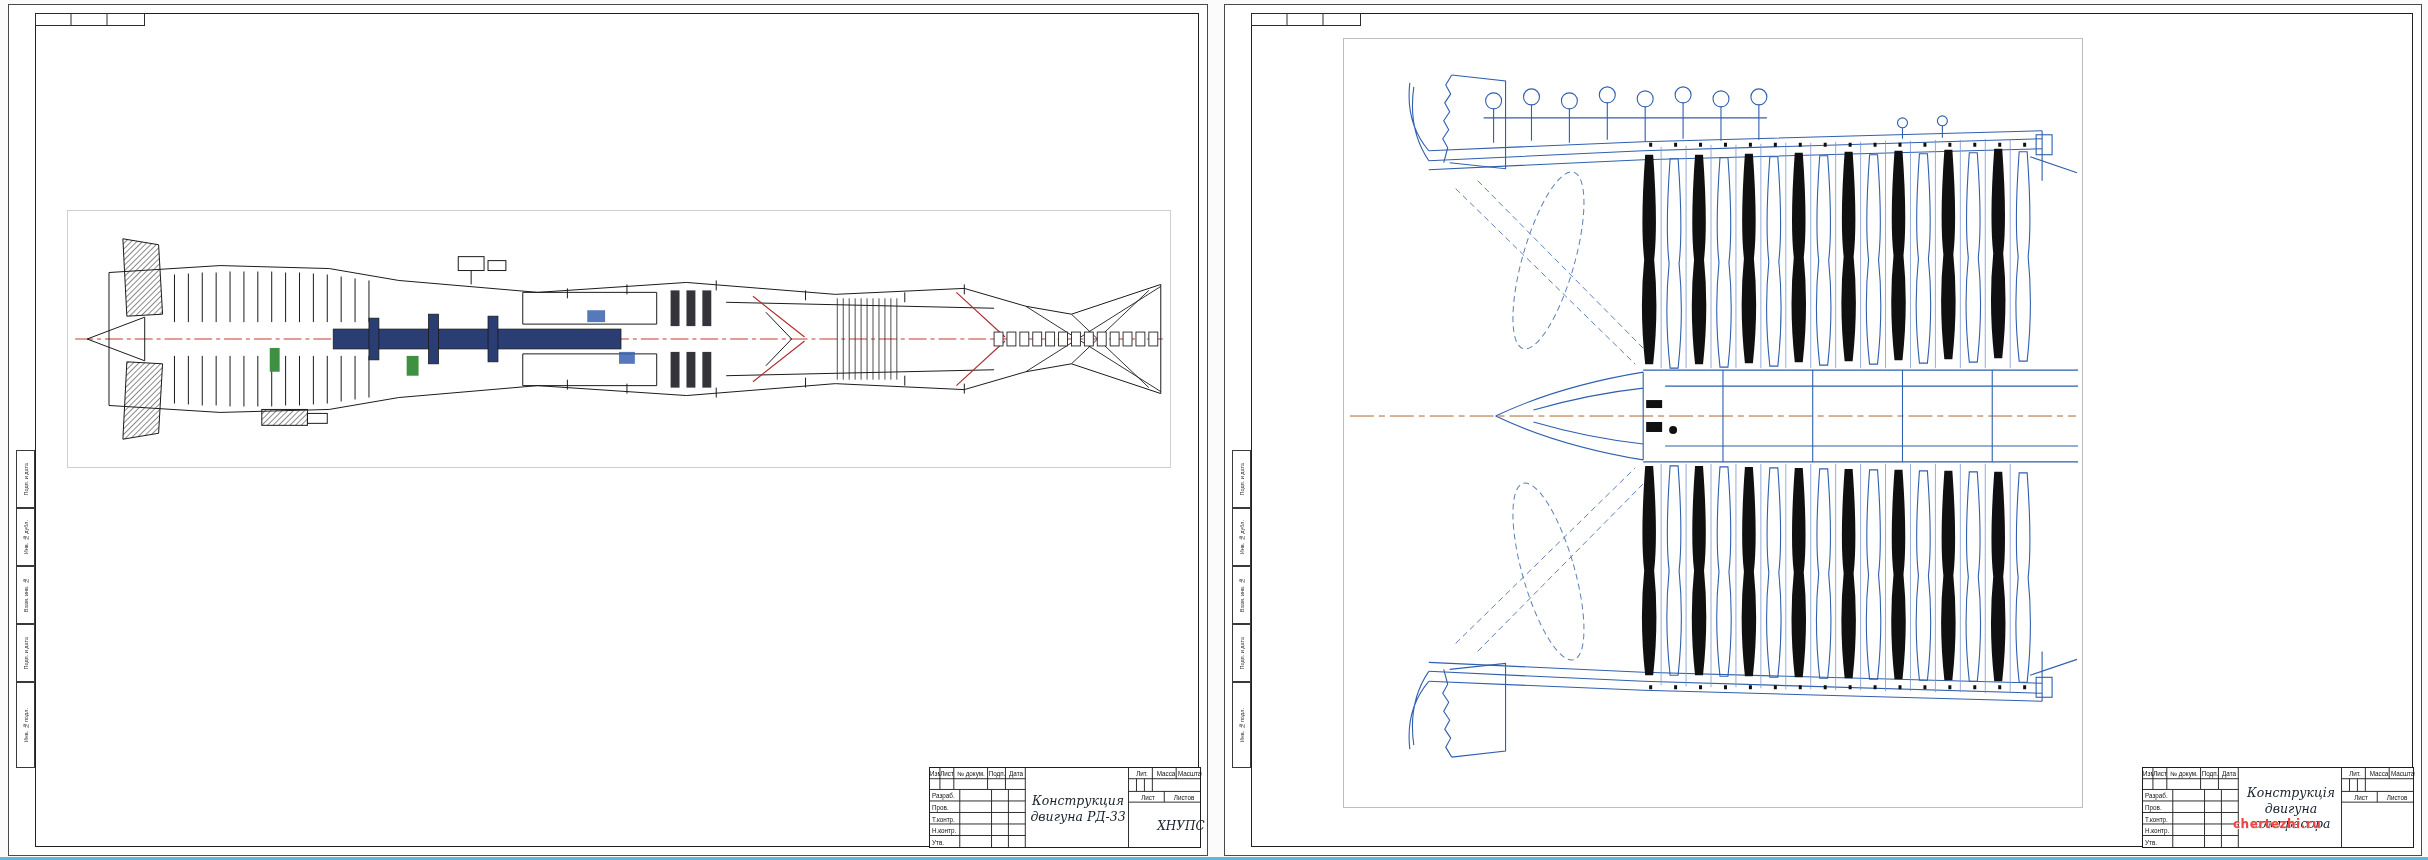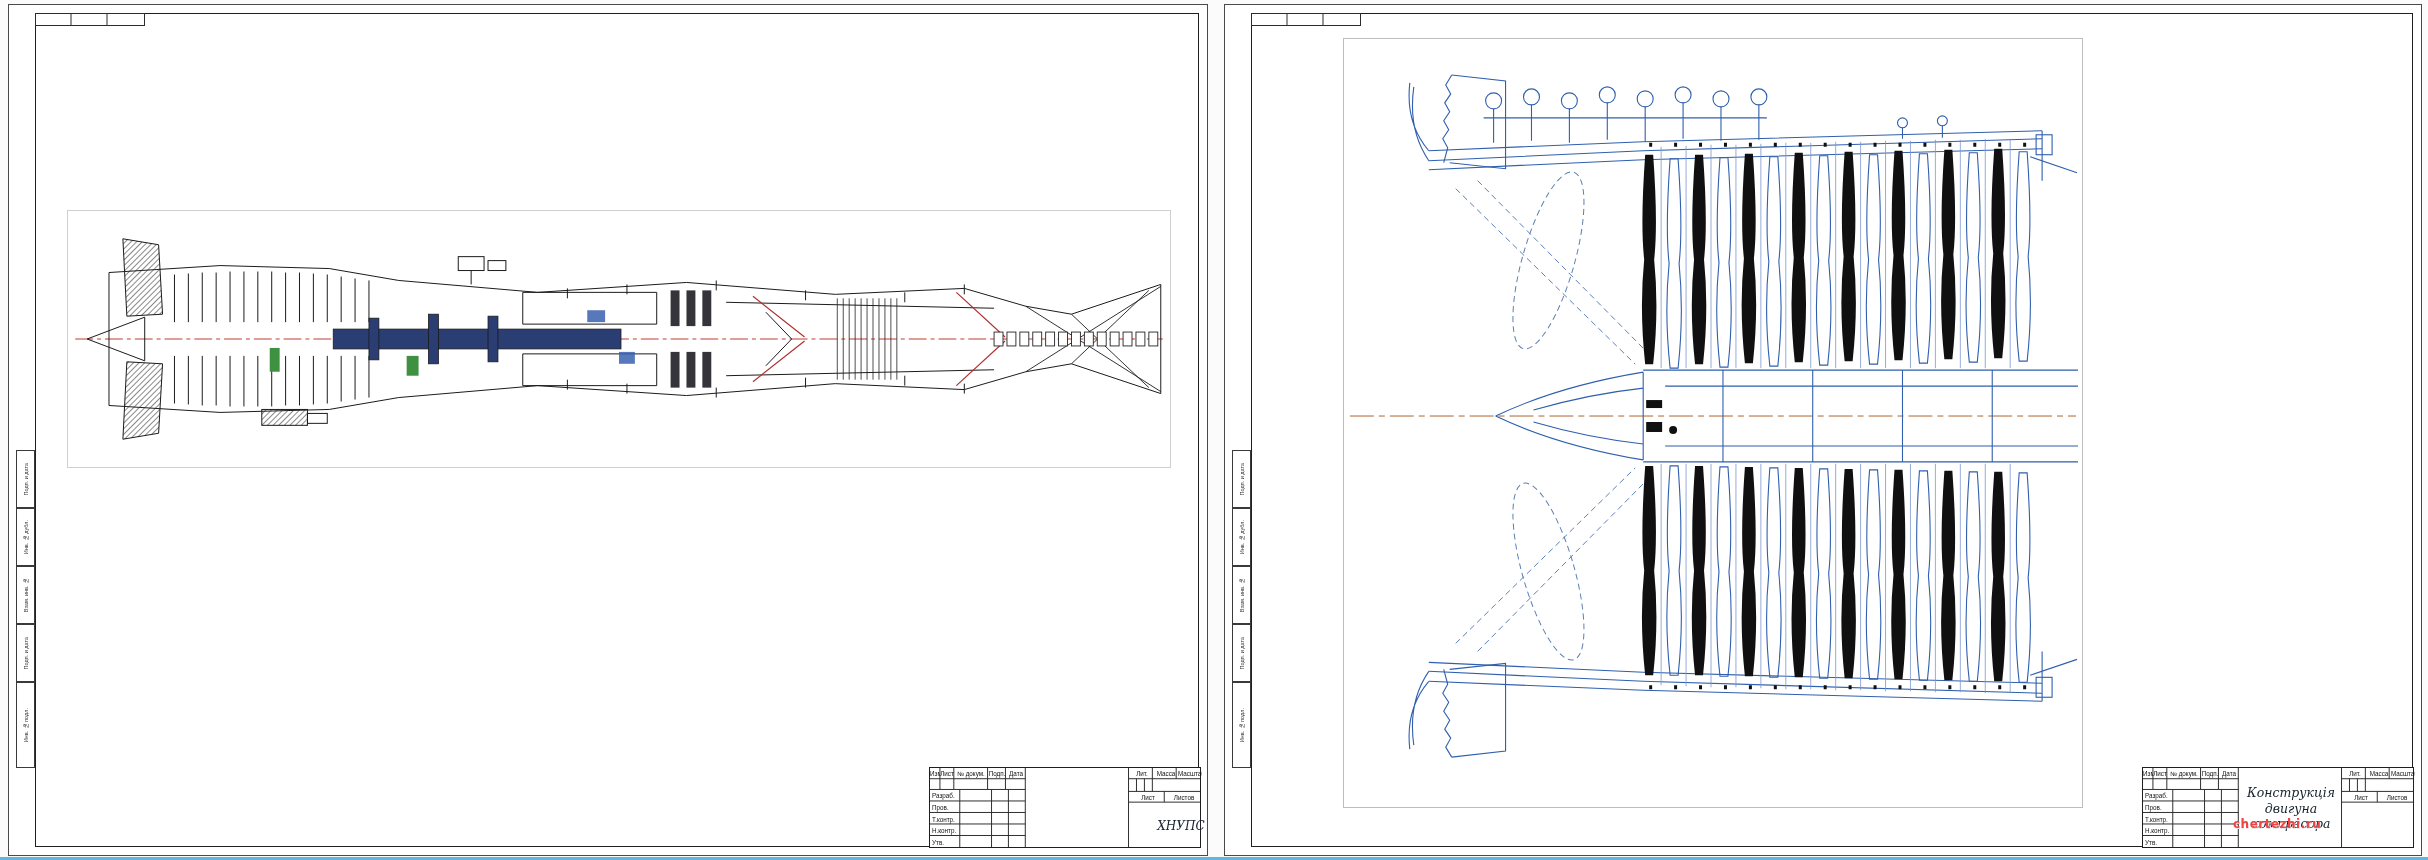--- a/index.html
+++ b/index.html
@@ -135,20 +135,24 @@
     <span class="lbl la" style="left:0;top:22px;width:30px">Разраб.</span>
     <span class="lbl la" style="left:0;top:33.8px;width:30px">Пров.</span>
     <span class="lbl la" style="left:0;top:45.6px;width:30px">Т.контр.</span>
     <span class="lbl la" style="left:0;top:57.4px;width:30px">Н.контр.</span>
     <span class="lbl la" style="left:0;top:69.2px;width:30px">Утв.</span>
     <span class="lbl" style="left:200px;top:0;width:24px">Лит.</span>
     <span class="lbl" style="left:224px;top:0;width:24px">Масса</span>
     <span class="lbl" style="left:248px;top:0;width:24px">Масштаб</span>
     <span class="lbl" style="left:200px;top:24px;width:36px">Лист</span>
     <span class="lbl" style="left:236px;top:24px;width:36px">Листов</span>
+    <div class="doct">
+      <span>Конструкция</span>
+      <span>двигуна РД-33</span>
+    </div>
     <div class="org">ХНУПС</div>
   </div>
 </section>
 
 <section class="sheet sheet-right">
   <div class="frame"></div>
 
   <div class="revbox">
     <svg viewBox="0 0 110 13">
       <path d="M0 .5H110M0 12.5H110M.5 0V13M109.5 0V13M36 0V13M72 0V13" stroke="#2c2c2c" stroke-width="1" fill="none"></path>

